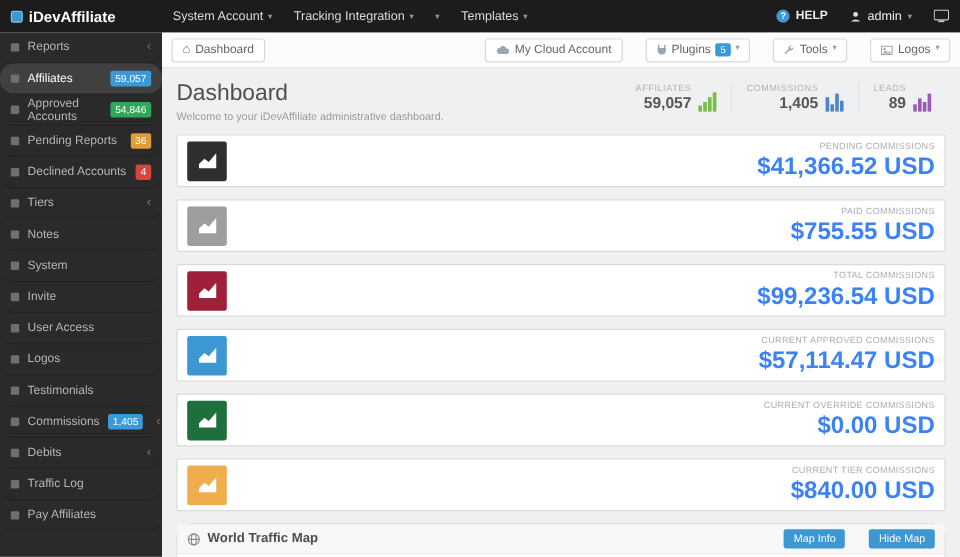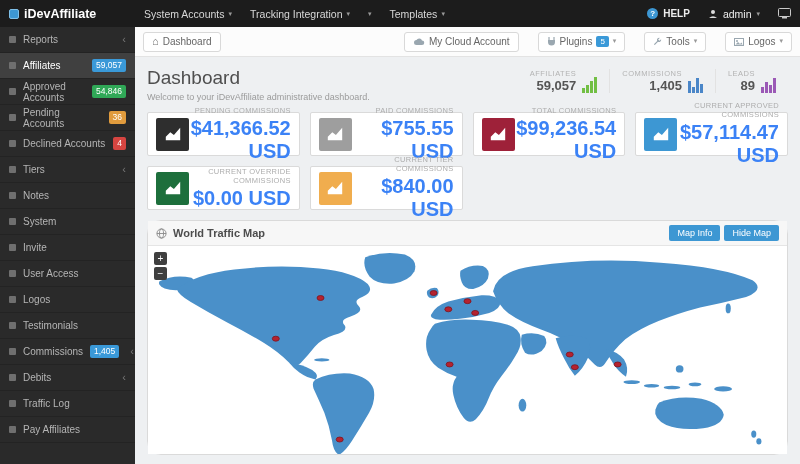--- a/index.html
+++ b/index.html
@@ -26,21 +26,21 @@
     height:100%; cursor:pointer; font-size:10px; color:#ededed; font-weight:bold; }
   .help-ico { width:11px; height:11px; border-radius:50%;
     background:var(--accent-blue,#3d97d3); color:#fff; font-size:8px; font-weight:bold;
     display:flex; align-items:center; justify-content:center; }
   .admin-item { font-weight:normal; font-size:10.5px; }
 
   
   .sidebar { position:absolute; top:27px; left:0; bottom:0; width:135px;
     background:var(--sidebar-bg,#2a2a2a); z-index:10; }
   .side-item { height:26px; display:flex; align-items:center; gap:7px; padding:0 9px;
-    border-bottom:1px solid #232323; font-size:10px; color:#b5b5b5; cursor:pointer; }
+    border-bottom:1px solid #232323; font-size:10px; color:#b5b5b5; cursor:pointer;border-radius:12px; }
   .side-item.active { background:#404040; color:#fff; }
   .side-ico { width:7px; height:7px; background:#6f6f6f; border-radius:1px; flex:none; }
   .side-chevron { margin-left:auto; color:#777; font-size:11px; line-height:1; }
   .side-item .badge { margin-left:auto; }
   .side-item .badge + .side-chevron { margin-left:4px; }
   .badge { font-size:8.5px; color:#fff; padding:1px 4px; border-radius:2px; line-height:1.2; }
   .badge-blue   { background:var(--badge-blue,#3a99d8); }
   .badge-green  { background:var(--badge-green,#30a857); }
   .badge-orange { background:var(--badge-orange,#e09b3d); }
   .badge-red    { background:var(--badge-red,#d64541); }
@@ -68,36 +68,36 @@
   .hstat { display:flex; align-items:flex-end; gap:6px; padding:0 12px;
     border-left:1px solid #e2e2e2; }
   .hstat:first-child { border-left:none; }
   .hstat-text { text-align:right; }
   .hstat-label { font-size:7.5px; color:#b3b3b3; letter-spacing:.5px; }
   .hstat-value { font-size:13px; font-weight:bold; color:#555; }
   .hbars { display:flex; align-items:flex-end; gap:1px; height:18px; }
   .hbars span { width:3px; background:currentColor; display:block; }
 
   
-  .cards { display:grid; grid-template-columns:repeat(4,1fr); gap:10px; margin-top:10px; }
+  .cards { display:grid; grid-template-columns:repeat(1,1fr); gap:10px; margin-top:10px; }
   .card { background:#fff; border:1px solid #dadada; border-radius:2px;
     display:flex; align-items:center; padding:5px 8px; height:44px; }
   .card-ico { width:33px; height:33px; border-radius:2px; flex:none;
     display:flex; align-items:center; justify-content:center; background:#888; }
   .card-right { margin-left:auto; text-align:right; }
   .card-label { font-size:7.5px; color:#adadad; letter-spacing:.3px; }
   .card-value { font-size:20px; font-weight:bold; color:#3b82f6; margin-top:2px; }
 
   
   .map-panel { margin-top:10px; background:#fff; border:1px solid #dadada;
     border-radius:14px; height:235px; display:flex; flex-direction:column; }
   .map-head { height:25px; background:#f7f7f7; border-bottom:1px solid #e5e5e5;
     display:flex; align-items:center; padding:0 8px; gap:6px; flex:none; }
   .map-title { font-size:11px; color:#4d4d4d; font-weight:bold; }
-  .map-btns { margin-left:auto; display:flex; gap:4px; }
+  .map-btns { margin-left:auto; display:flex; gap:20px; }
   .map-btn { background:var(--accent-blue,#3d97d3); color:#fff; border:none;
     font-size:9px; padding:3px 8px; border-radius:2px; font-family:inherit; cursor:pointer; }
   .map-body { position:relative; flex:1; overflow:hidden; background:#fff; }
   .map-body svg.world { width:100%; height:100%; display:block; }
   .land { fill:var(--map-land,#4a90c9); }
   .map-marker { fill:var(--marker-red,#b5222f); stroke:#7d1520; stroke-width:1.5; }
   .zoom { position:absolute; top:6px; left:6px; display:flex; flex-direction:column; gap:2px; }
   .zoom button { width:13px; height:13px; background:#3f3f3f; color:#fff; border:none;
     border-radius:2px; font-size:10px; line-height:1; padding:0; cursor:pointer;
     font-family:inherit; display:flex; align-items:center; justify-content:center; }
@@ -105,21 +105,21 @@
 </head>
 <body>
 
 <div class="navbar">
   <div class="logo">
     <span class="logo-ico"></span>
     <span>iDevAffiliate</span>
   </div>
   <div class="nav-menus">
     <div class="nav-item">
-      <span>System Accounts</span>
+      <span>System Account</span>
       <span class="caret">▾</span>
     </div>
     <div class="nav-item">
       <span>Tracking Integration</span>
       <span class="caret">▾</span>
     </div>
     <div class="nav-item">
       <span class="caret">▾</span>
     </div>
     <div class="nav-item">
@@ -160,21 +160,21 @@
     <span>Affiliates</span>
     <span class="badge badge-blue">59,057</span>
   </div>
   <div class="side-item">
     <span class="side-ico"></span>
     <span>Approved Accounts</span>
     <span class="badge badge-green">54,846</span>
   </div>
   <div class="side-item">
     <span class="side-ico"></span>
-    <span>Pending Accounts</span>
+    <span>Pending Reports</span>
     <span class="badge badge-orange">36</span>
   </div>
   <div class="side-item">
     <span class="side-ico"></span>
     <span>Declined Accounts</span>
     <span class="badge badge-red">4</span>
   </div>
   <div class="side-item">
     <span class="side-ico"></span>
     <span>Tiers</span>

